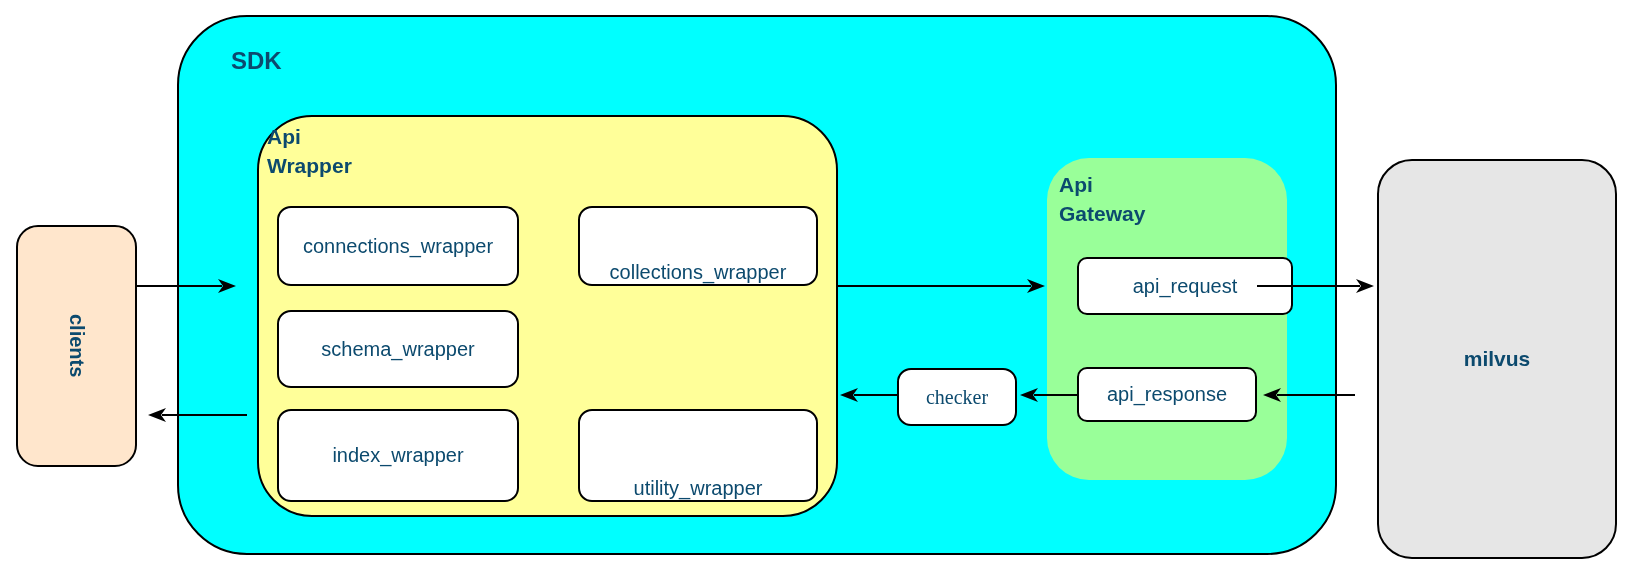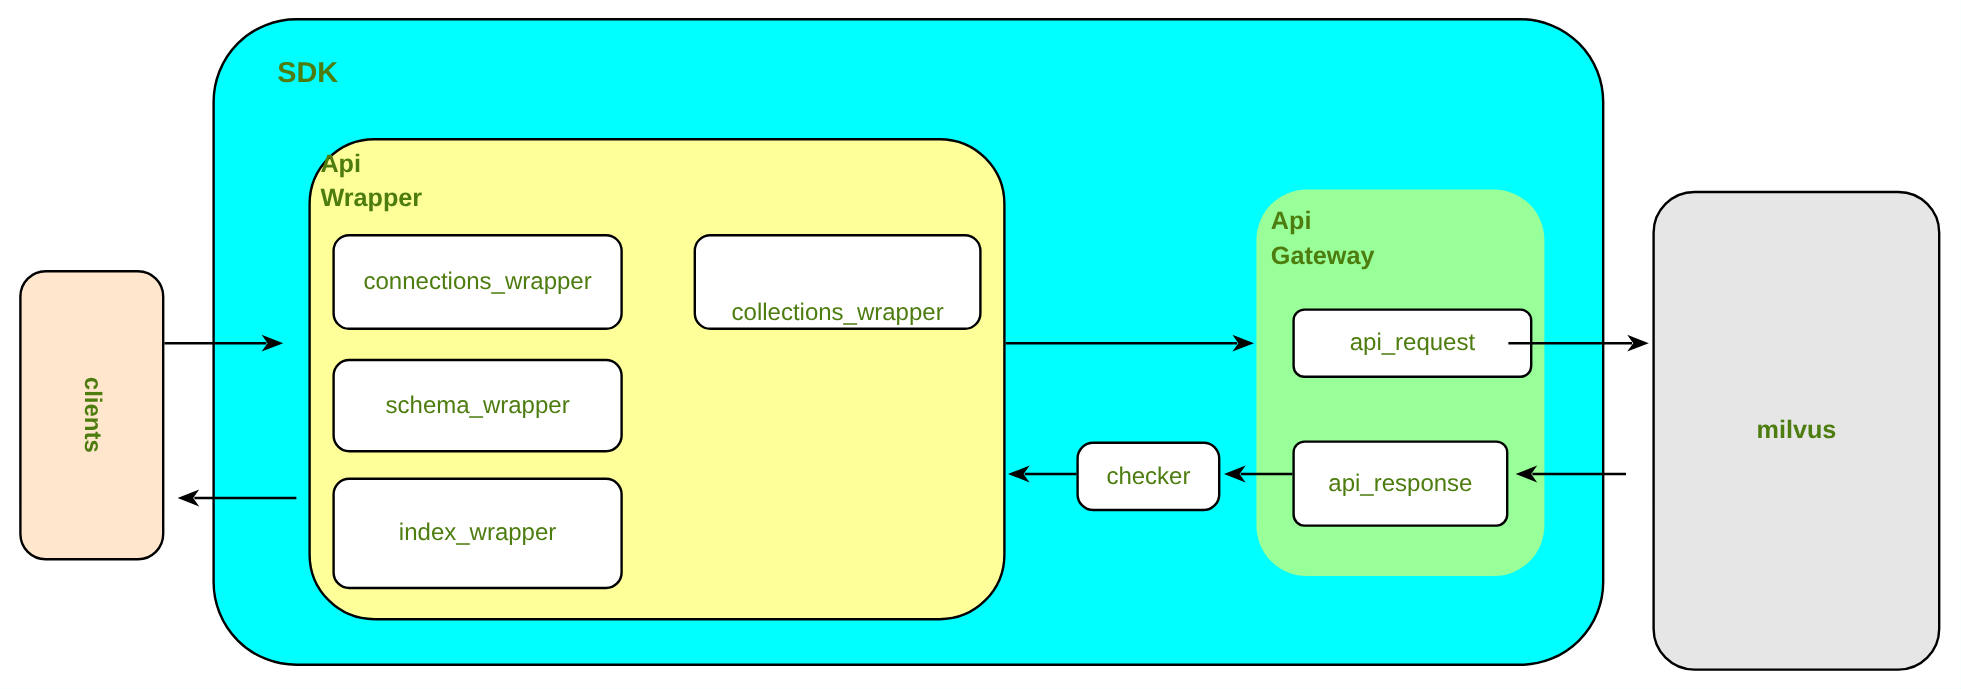--- a/index.html
+++ b/index.html
@@ -2,21 +2,21 @@
 <html><head>
 <meta charset="utf-8">
 <style>
   html, body { margin: 0; padding: 0; background: #ffffff; }
   .canvas {
     position: relative;
     width: 1634px;
     height: 574px;
     background: #ffffff;
     font-family: "Liberation Sans", sans-serif;
-    color: #4d7c0f;
+    color: #0c4a6e;
     overflow: hidden;
   }
   .node {
     position: absolute;
     box-sizing: border-box;
     border: 2px solid #000;
     background: #fff;
   }
   .container-label {
     position: absolute;
@@ -50,43 +50,44 @@
     left: 257px; top: 115px; width: 581px; height: 402px;
     border-radius: 55px; border-width: 2.5px;
   }
   .api-wrapper-label {
     left: 8px; top: 5px; width: 106px;
     font-size: 21px; line-height: 29px;
   }
   .wrapper-box {
     border-radius: 14px;
     font-size: 20px;
+    margin-top: 11px;
   }
   .wb-c1 { left: 277px; width: 242px; }
   .wb-c2 { left: 578px; width: 240px; align-items: flex-end; }
   .wb-r1 { top: 195px; height: 80px; }
   .wb-r2 { top: 299px; height: 78px; }
   .wb-r3 { top: 398px; height: 93px; }
   .node-api-gateway {
     left: 1047px; top: 158px; width: 240px; height: 322px;
     border-radius: 42px; border: none;
   }
   .api-gateway-label {
     left: 12px; top: 12px; width: 114px;
     font-size: 21px; line-height: 29px;
   }
   .gateway-box {
     border-radius: 10px;
     font-size: 20px;
   }
-  .node-api-request  { left: 1077px; top: 257px; width: 200px; height: 58px; }
-  .node-api-response { left: 1077px; top: 367px; width: 180px; height: 72px; }
+  .node-api-request  { left: 1077px; top: 257px; width: 216px; height: 58px; }
+  .node-api-response { left: 1077px; top: 367px; width: 180px; height: 55px; }
   .node-checker {
     left: 897px; top: 368px; width: 120px; height: 58px;
-    border-radius: 14px; font-size: 20px;
+    border-radius: 14px; font-size: 20px; font-family: Liberation Serif, serif;
   }
   .node-milvus {
     left: 1377px; top: 159px; width: 240px; height: 400px;
     border-radius: 35px;
     font-weight: bold; font-size: 21px;
   }
   .arrows {
     position: absolute;
     left: 0; top: 0;
     pointer-events: none;
@@ -112,20 +113,23 @@
     <span>connections_wrapper</span>
   </div>
   <div class="node wrapper-box center-label wb-c2 wb-r1">
     <span>collections_wrapper</span>
   </div>
   <div class="node wrapper-box center-label wb-c1 wb-r2">
     <span>schema_wrapper</span>
   </div>
   <div class="node wrapper-box center-label wb-c1 wb-r3">
     <span>index_wrapper</span>
+  </div>
+  <div class="node wrapper-box center-label wb-c2 wb-r3">
+    <span>utility_wrapper</span>
   </div>
 
   <div class="node node-api-gateway" style="background-color: rgb(153, 255, 153);">
     <div class="container-label api-gateway-label">Api
 Gateway</div>
   </div>
 
   <div class="node gateway-box center-label node-api-request">
     <span>api_request</span>
   </div>

